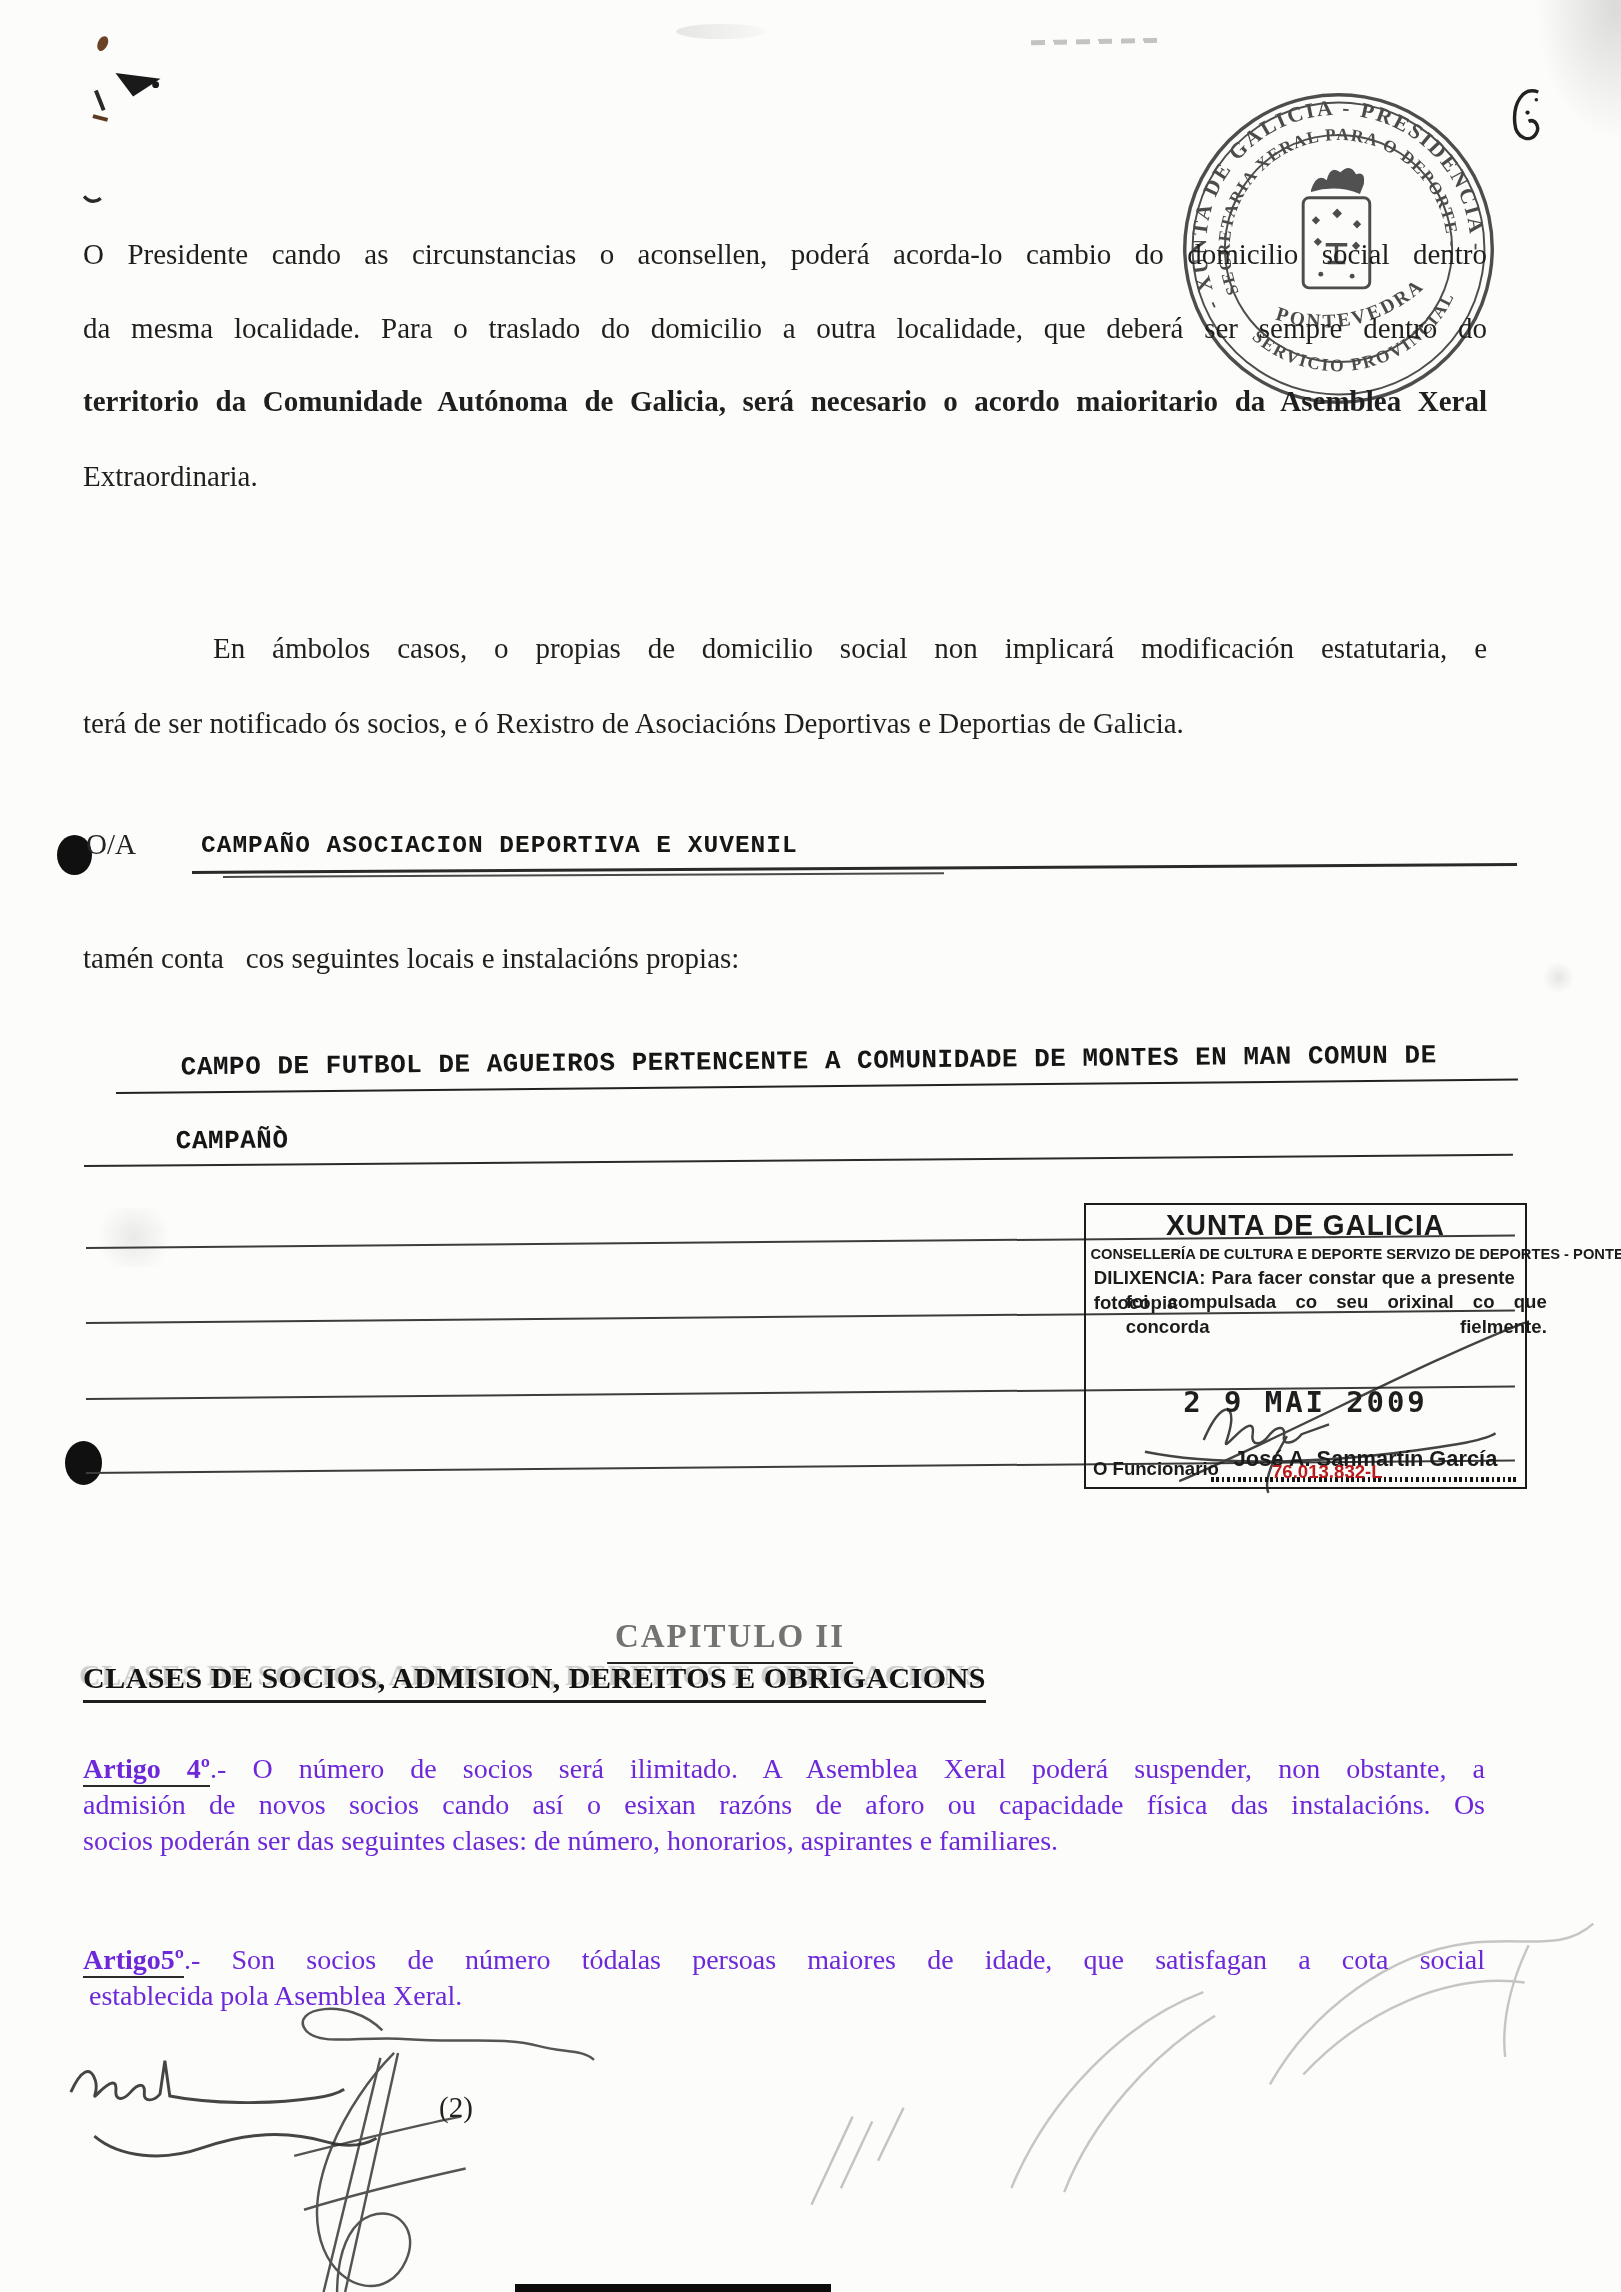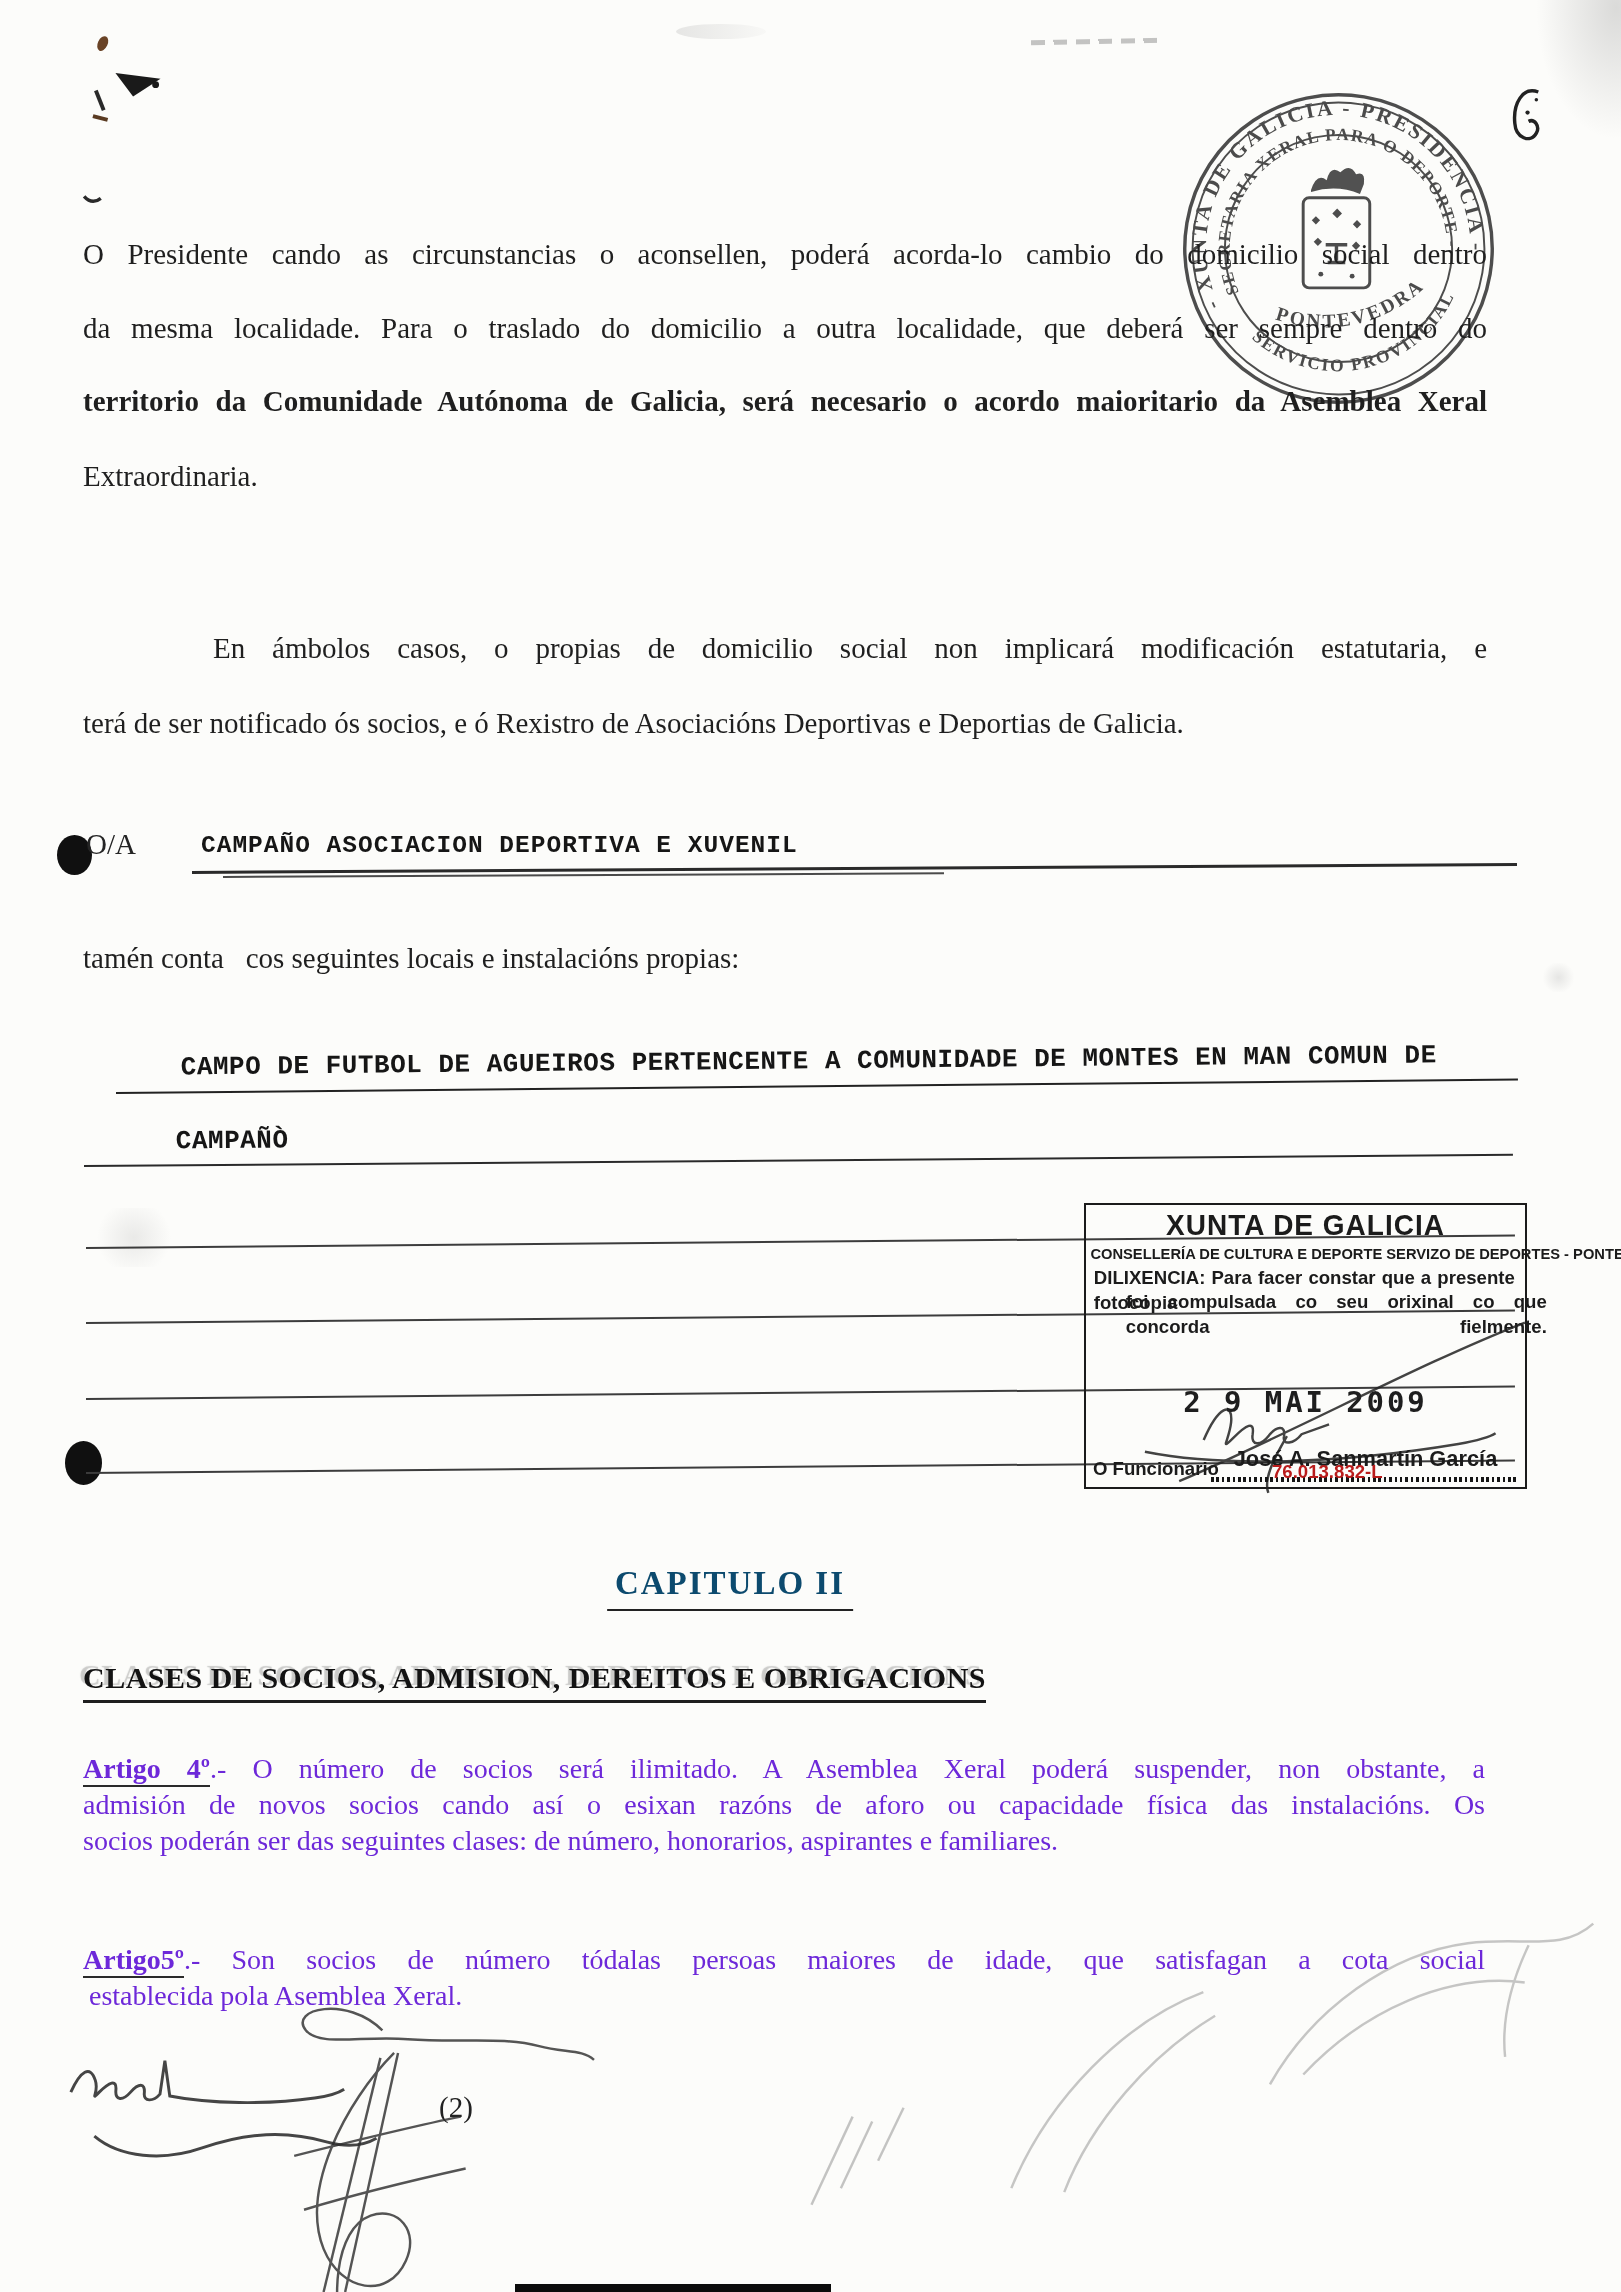--- a/index.html
+++ b/index.html
@@ -14,22 +14,22 @@
   .jl{text-align:justify;text-align-last:justify;}
   .pre{white-space:pre-wrap;}
   .artline{position:absolute;left:83px;width:1402px;font-size:28px;line-height:36px;color:#6d28d9;}
   .alabel{font-weight:bold;border-bottom:2.9px solid #2a2a2a;padding-bottom:1px;}
   
   .tw{font-family:"Liberation Mono","DejaVu Sans Mono",monospace;font-weight:700;color:#161616;}
   
   .rl{position:absolute;left:86px;width:1429px;height:2px;background:#3c3c3c;transform:rotate(-0.5deg);transform-origin:left center;}
   .uline{position:absolute;height:2.9px;background:#2a2a2a;transform-origin:left center;}
   
-  .h-cap{position:absolute;left:730px;top:1565px;transform:translateX(-50%);
-    font-size:33px;font-weight:bold;letter-spacing:2px;color:#0c4a6e;
+  .h-cap{position:absolute;left:730px;top:1618px;transform:translateX(-50%);
+    font-size:33px;font-weight:bold;letter-spacing:2px;color:#737373;
     border-bottom:2.9px solid #222;padding:0 7.8px 6.9px 7.8px;white-space:nowrap;}
   .h-clases{position:absolute;left:83px;top:1661px;font-size:30px;font-weight:bold;letter-spacing:0.5px;
     color:#131313;border-bottom:3.9px solid #1e1e1e;padding-bottom:4.9px;white-space:nowrap;
     text-shadow:-3.9px -2.9px 1px rgba(90,90,90,.30);}
   
   .hole{position:absolute;background:#101010;border-radius:50%;}
   
   .cbox{position:absolute;left:1084px;top:1203px;width:443px;height:286px;
     border:2.9px solid #1b1b1b;box-sizing:border-box;color:#1b1b1b;
     font-family:"Liberation Sans",sans-serif;}

